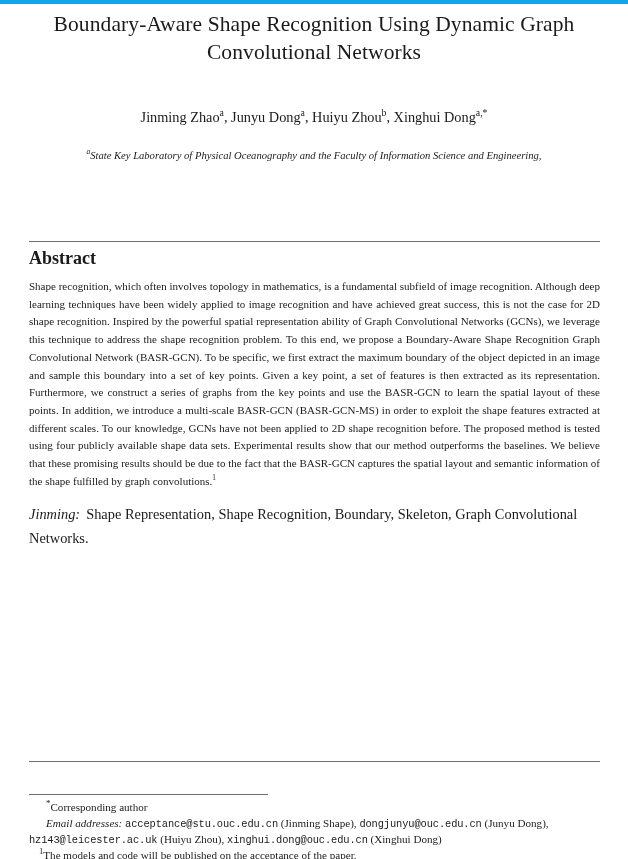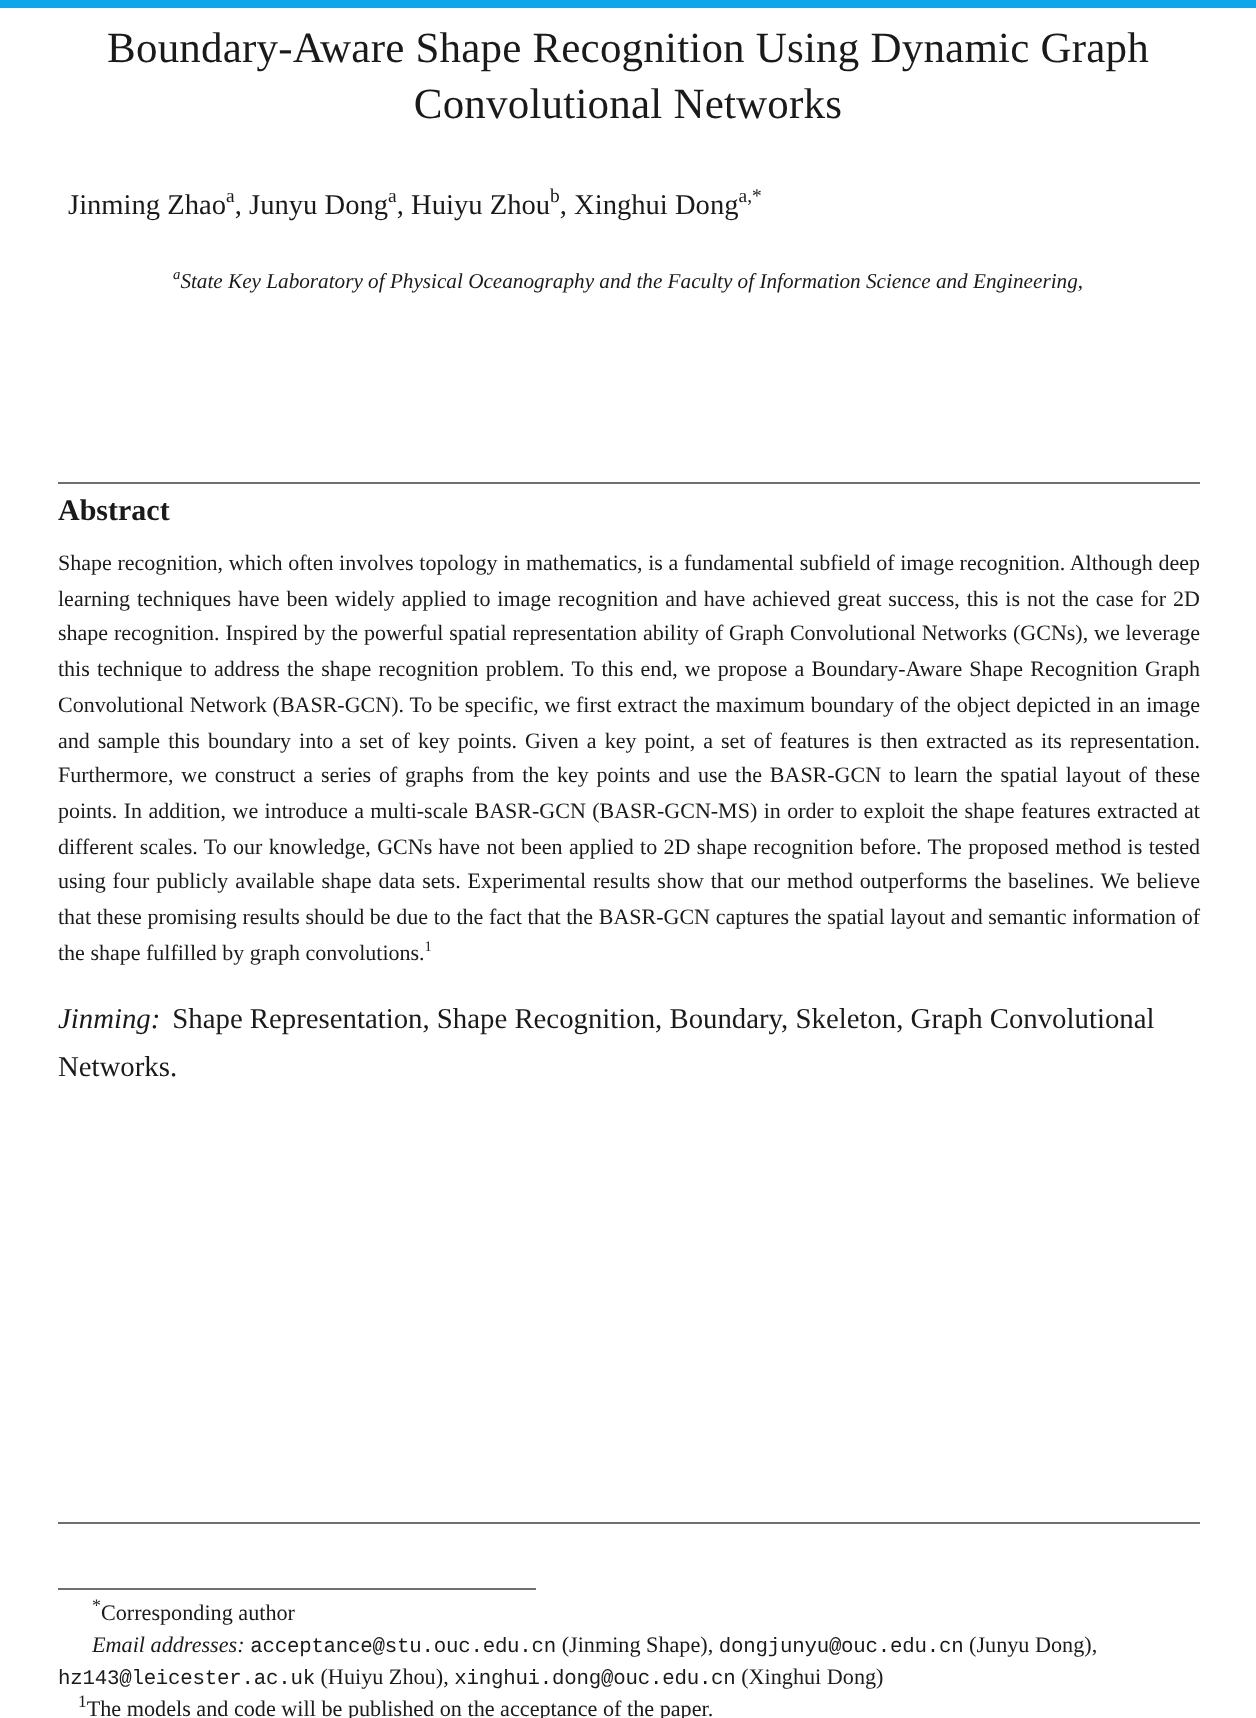--- a/index.html
+++ b/index.html
@@ -32,22 +32,22 @@
     font-size: 21.5px;
     line-height: 1.28;
     text-align: center;
     font-weight: normal;
     margin: 0;
     letter-spacing: 0.1px;
   }
 
   
   .authors-block {
-    margin-top: 28px;
-    text-align: left;
+    margin-top: 42px;
+    text-align: center;
   }
   .authors-line {
     font-size: 14.3px;
     line-height: 1.3;
   }
   sup.marker {
     font-size: 0.68em;
     vertical-align: super;
     line-height: 0;
   }
@@ -96,21 +96,21 @@
   }
 
   
   .abstract-area {
     position: absolute;
     left: 29px;
     top: 244px;
     width: 571px;
   }
   .abstract-heading {
-    font-size: 15px;
+    font-size: 18px;
     font-weight: bold;
     margin: 0 0 9px 0;
   }
   .abstract-body {
     font-size: 11px;
     line-height: 1.61;
     text-align: justify;
     text-justify: inter-word;
     margin: 0;
     hyphens: manual;

